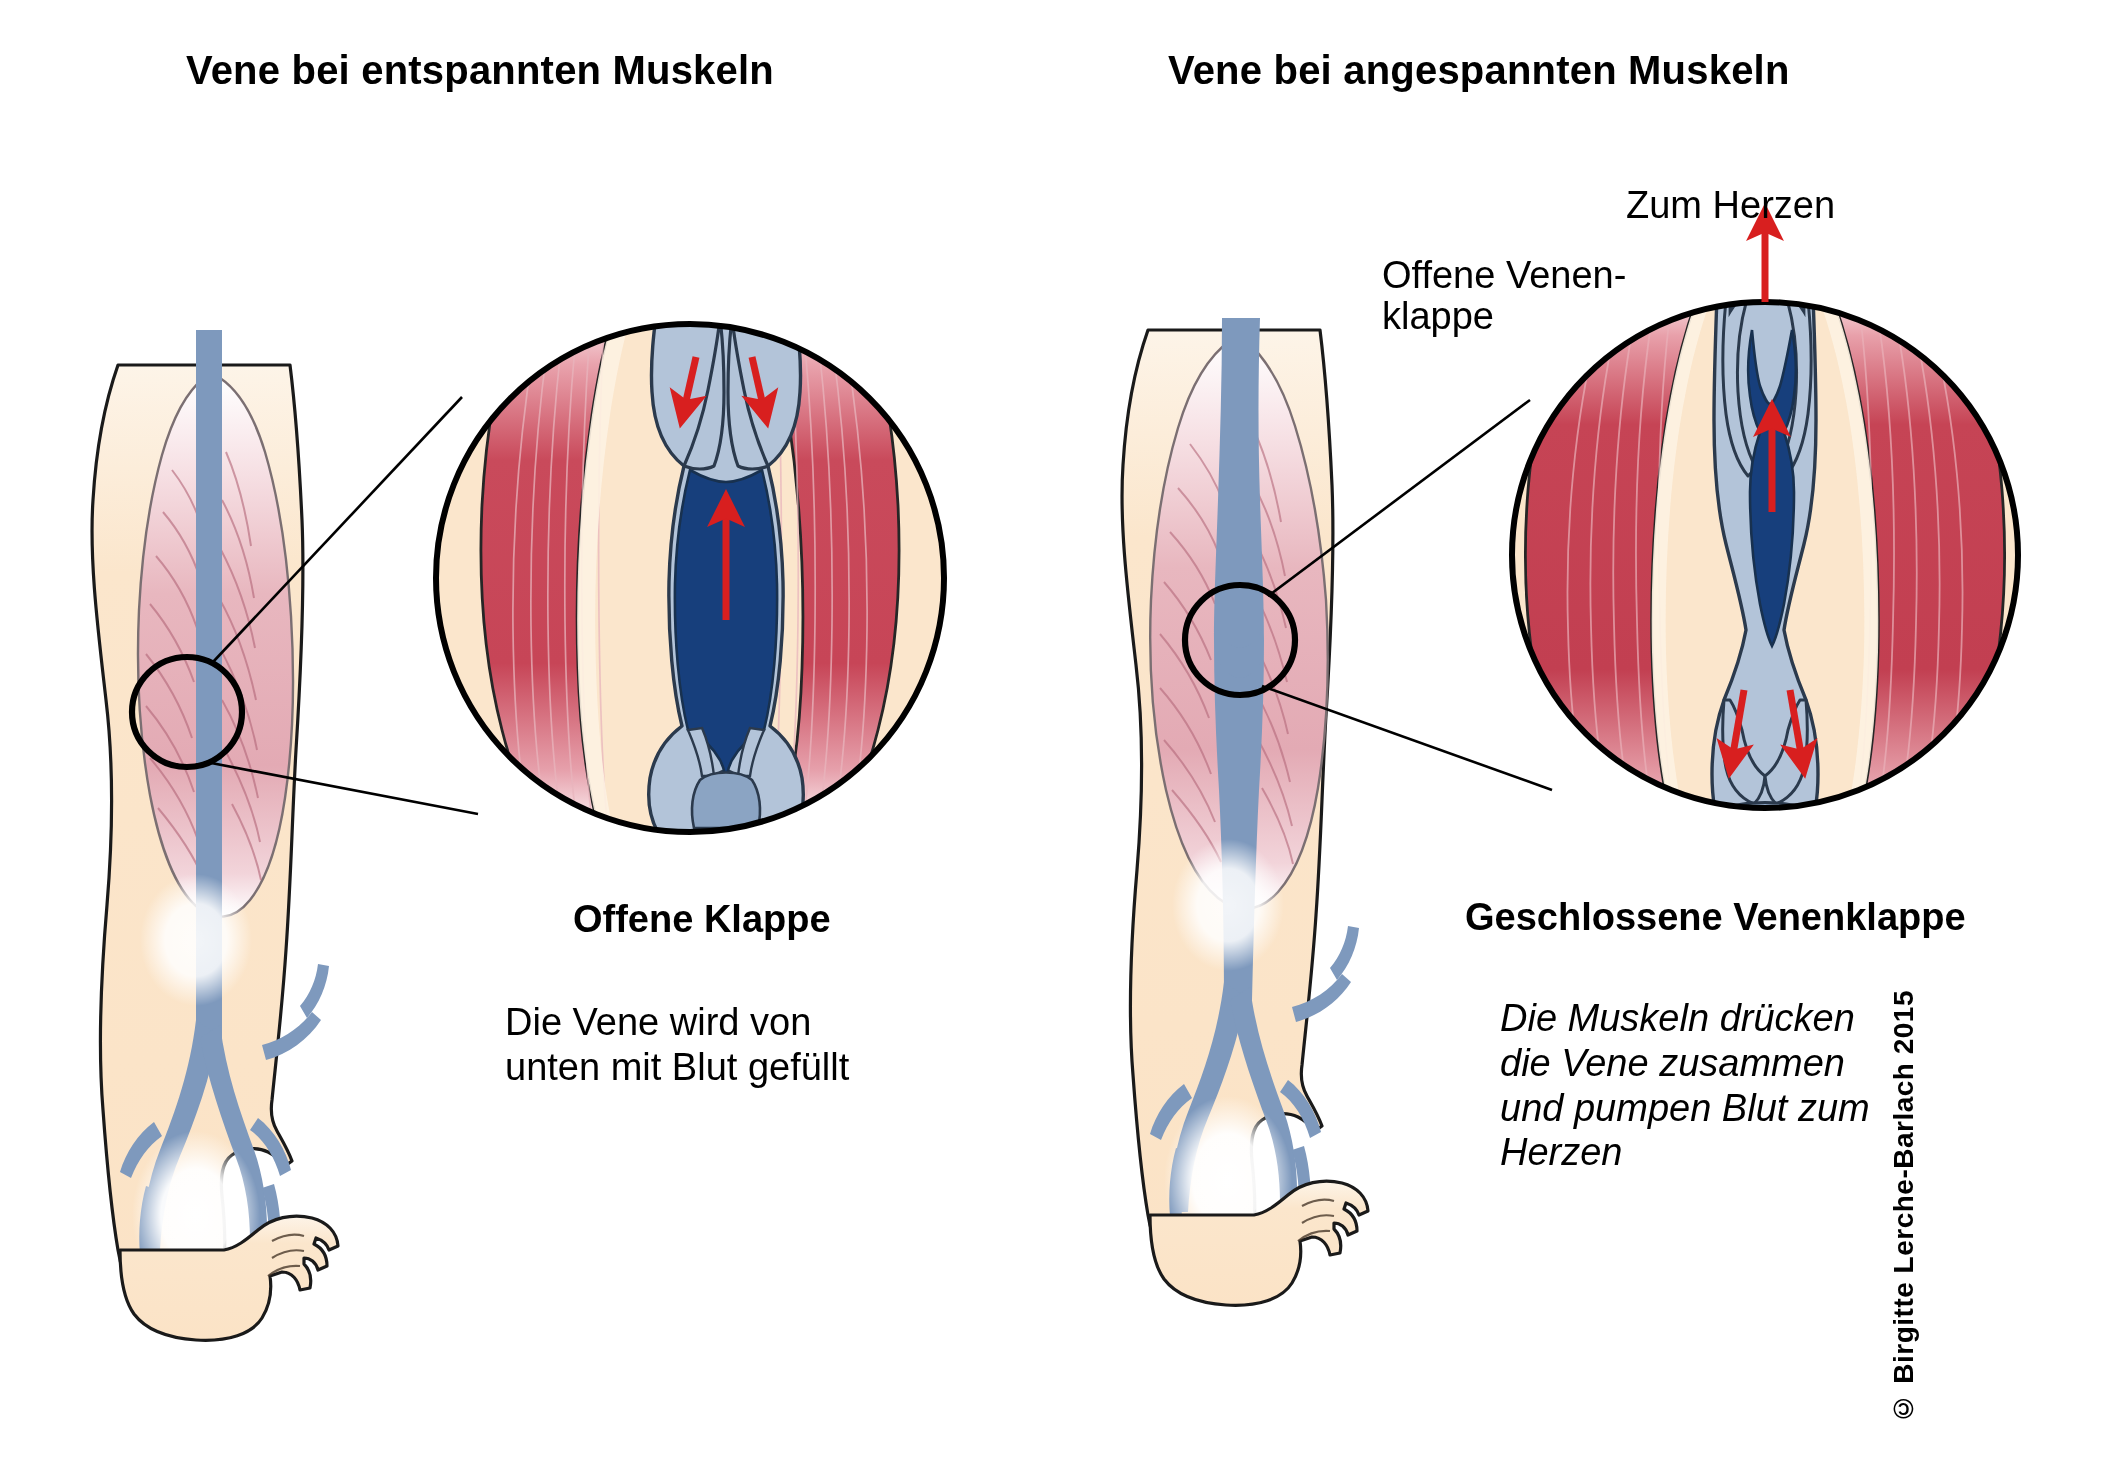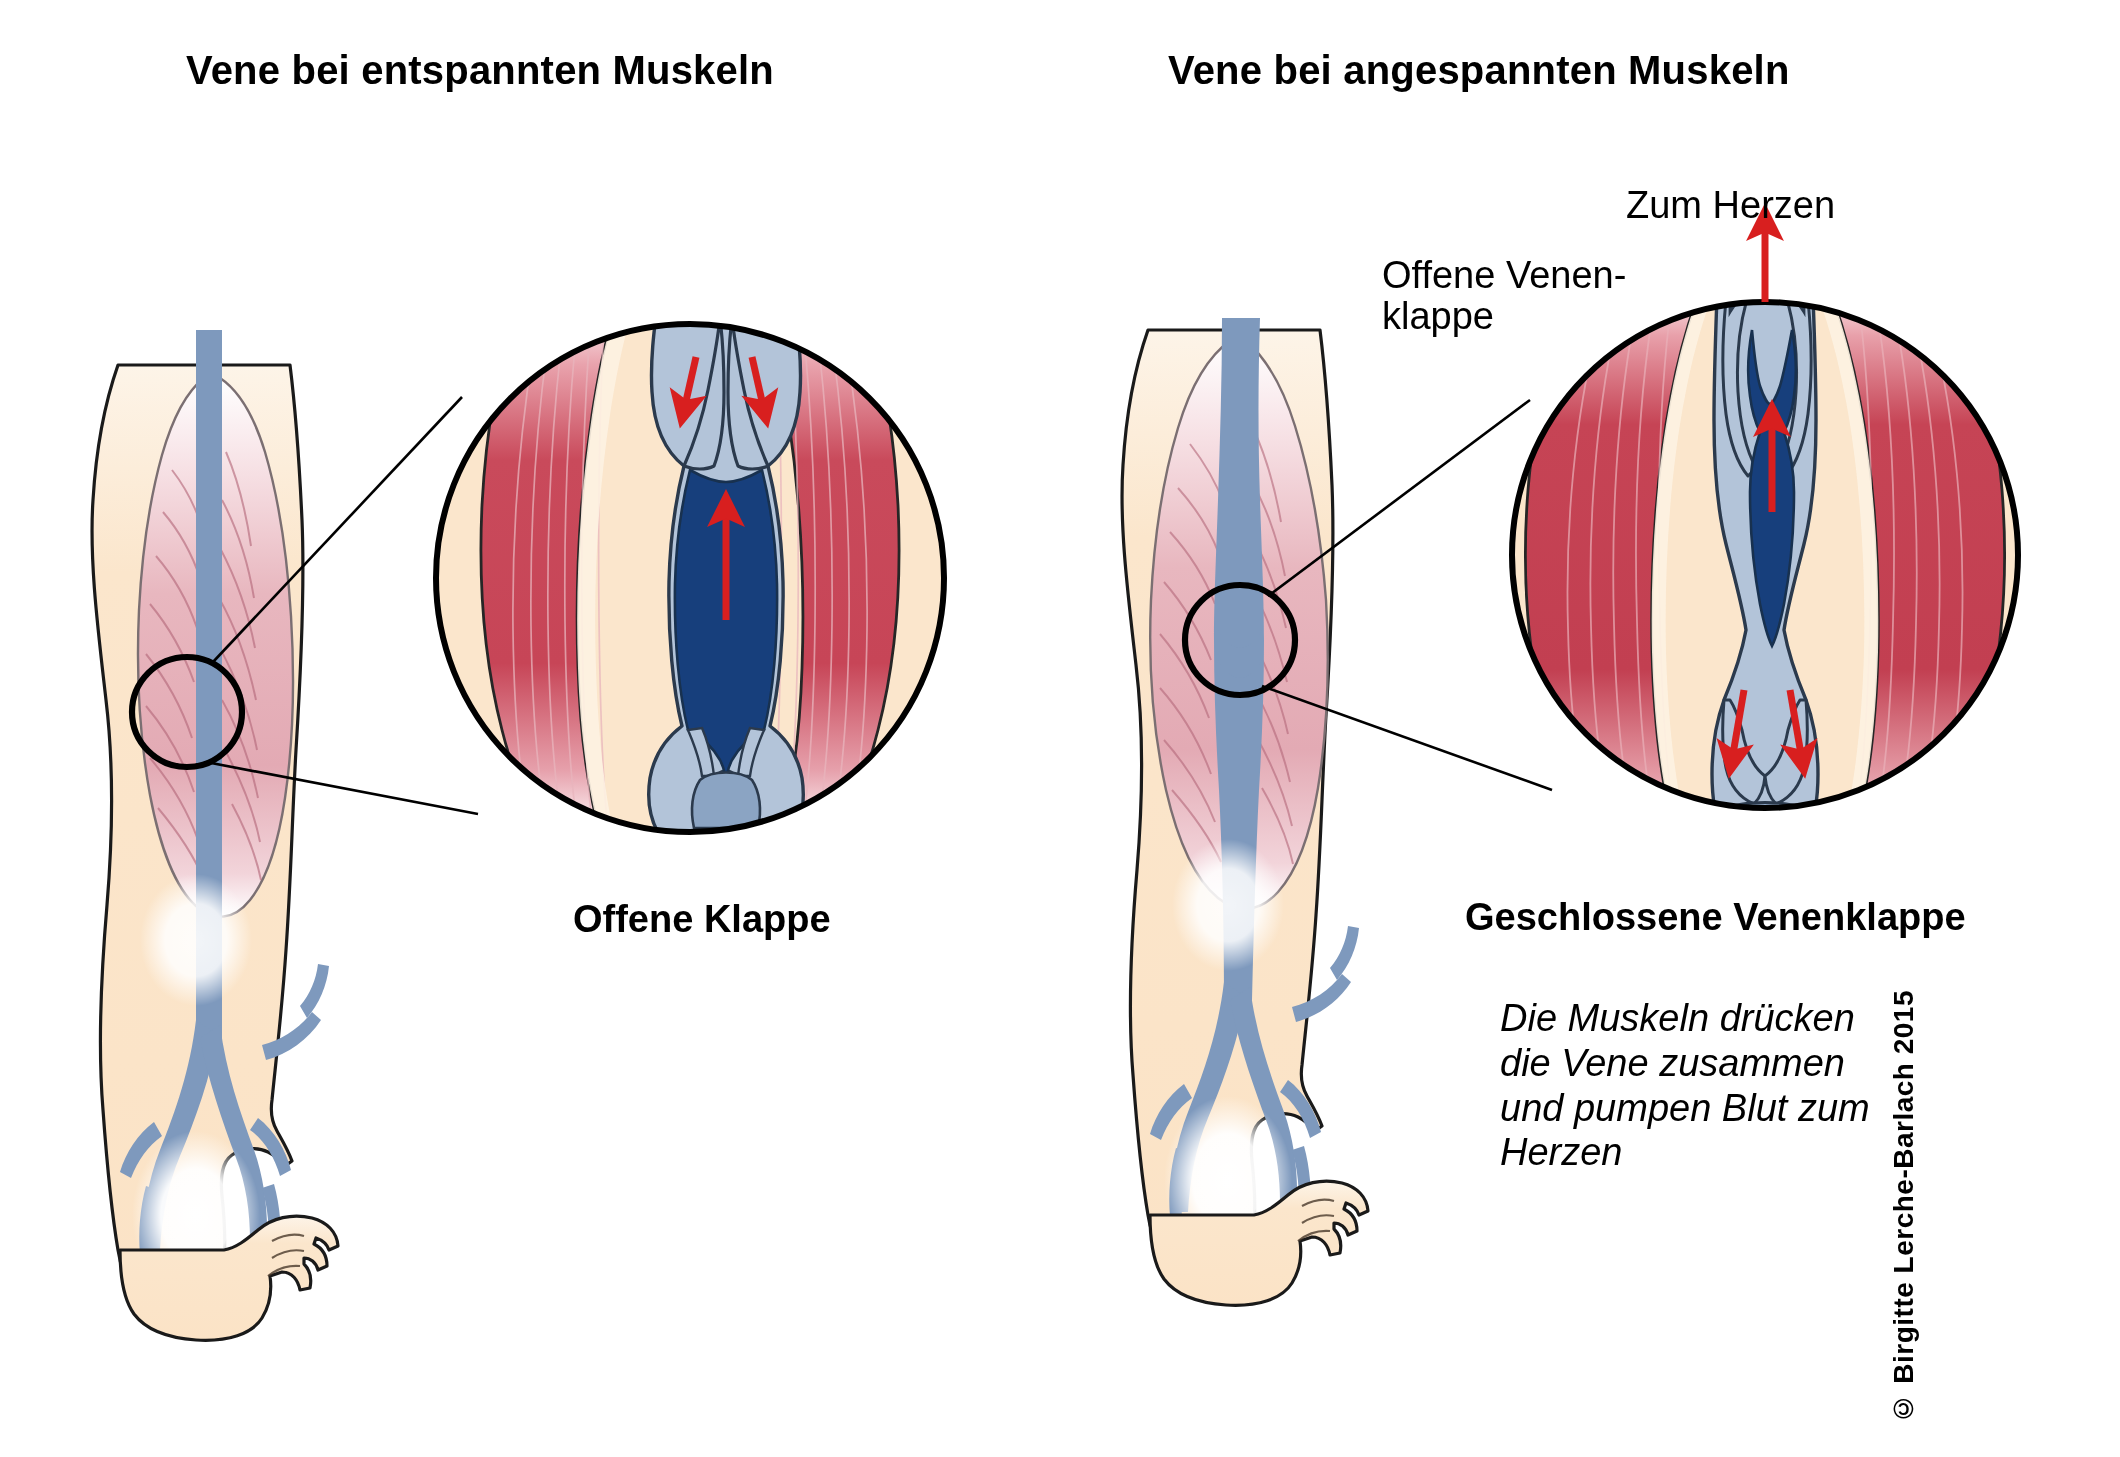--- a/index.html
+++ b/index.html
@@ -554,20 +554,22 @@
       <line x1="1536" y1="318" x2="1712" y2="330" stroke="#000" stroke-width="2.4" opacity="0"></line>
     </g>
   </svg>
 
   <div class="title" id="title-left">Vene bei entspannten Muskeln</div>
 
   <div class="title" id="title-right">Vene bei angespannten Muskeln</div>
 
   <div class="caption" id="cap-left">Offene Klappe</div>
 
+  <div class="para" id="para-left">Die Vene wird von
+unten mit Blut gefüllt</div>
 
   <div class="caption" id="cap-right">Geschlossene Venenklappe</div>
 
   <div class="para" id="para-right">Die Muskeln drücken
 die Vene zusammen
 und pumpen Blut zum
 Herzen</div>
 
   <div class="annot" id="lbl-zum-herzen">Zum Herzen</div>
 

